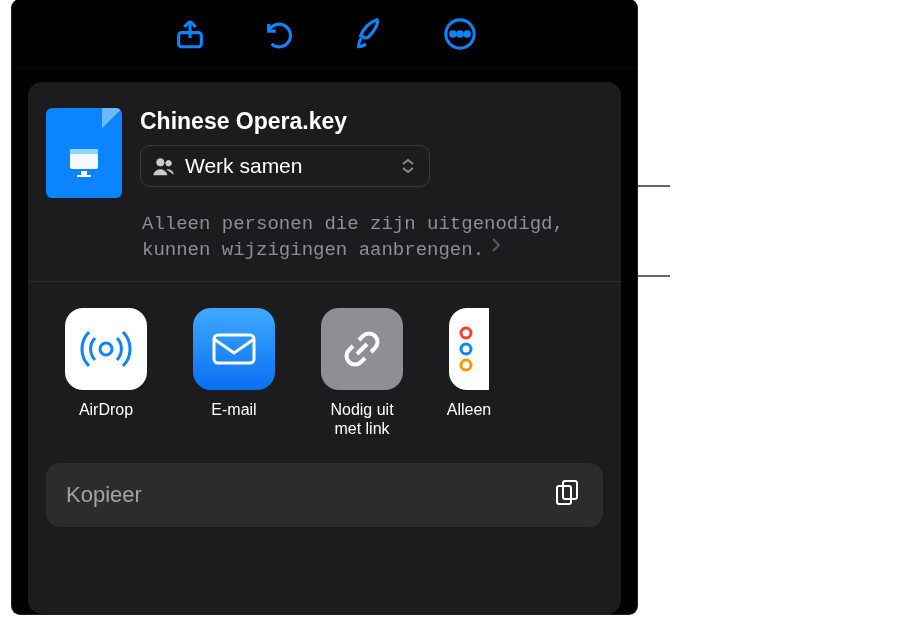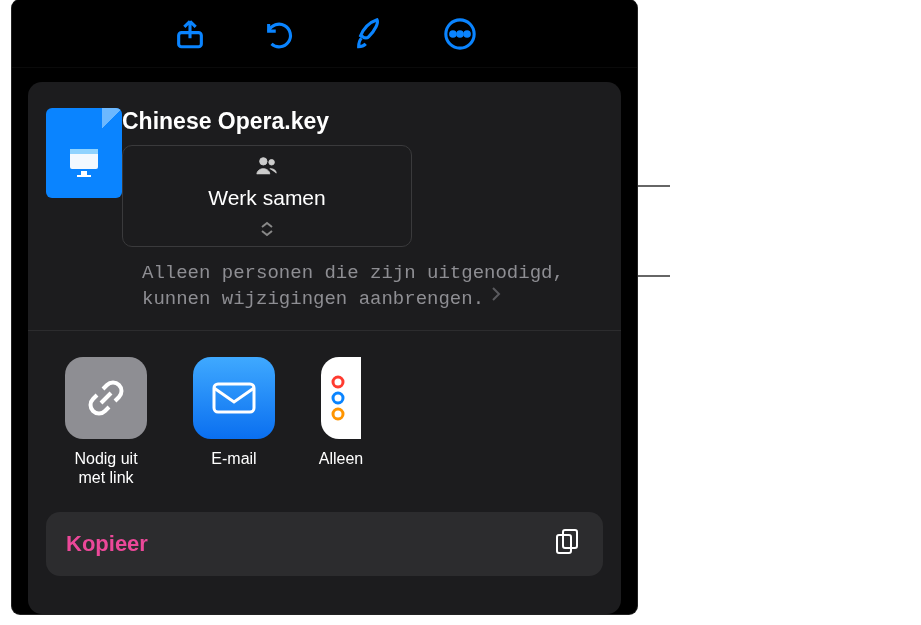--- a/index.html
+++ b/index.html
@@ -7,28 +7,28 @@
 
   .device { position: absolute; left: 12px; top: 0; width: 625px; height: 614px; background: #000; border-radius: 8px; box-shadow: 0 0 0 1px #222; overflow: hidden; }
 
   .toolbar { position: absolute; left: 0; top: 0; right: 0; height: 68px; background: #000; display: flex; align-items: center; justify-content: center; gap: 44px; border-bottom: 1px solid #0a0a0a; }
   .tb-btn { width: 46px; height: 46px; display: flex; align-items: center; justify-content: center; color: #0a84ff; }
   .tb-btn svg { width: 34px; height: 34px; stroke: #0a84ff; fill: none; stroke-width: 2.2; }
 
   .sheet { position: absolute; left: 16px; top: 82px; right: 16px; bottom: 0; background: #1c1c1e; border-radius: 14px; padding-top: 8px; overflow: hidden; }
   .sheet::before { content:""; position:absolute; top:-10px; left:288px; width:0; height:0; border-left:12px solid transparent; border-right:12px solid transparent; border-bottom:12px solid #1c1c1e; }
 
-  .hdr-row { display: flex; align-items: flex-start; padding: 18px 18px 0 18px; gap: 0; }
+  .hdr-row { display: flex; align-items: flex-start; padding: 18px 18px 0 18px; gap: 18px; }
   .doc-thumb { width: 76px; height: 90px; background: #0a84ff; border-radius: 6px; position: relative; flex: 0 0 auto; }
   .doc-thumb::before { content:""; position:absolute; right:0; top:0; width:20px; height:20px; background:linear-gradient(135deg,#6cb8ff 50%, transparent 51%); border-top-right-radius:6px; }
   .doc-thumb svg { position:absolute; left:50%; top:50%; transform:translate(-50%,-40%); width:40px; height:40px; }
 
   .doc-title { color:#fff; font-size:23px; font-weight:600; margin-bottom:10px; }
 
-  .collab-pill { display:flex; align-items:center; gap:10px; border:1px solid #3a3a3c; border-radius:10px; padding:8px 12px; width:290px;flex-direction:column; }
+  .collab-pill { display:flex; align-items:center; gap:10px; border:1px solid #3a3a3c; border-radius:10px; padding:8px 12px; width:290px; }
   .collab-pill .people { width:22px; height:22px; }
   .collab-pill .people svg { stroke:#ccc; fill:#ccc; }
   .collab-label { color:#fff; font-size:21px; flex:1; }
   .collab-pill .chevrons { width:18px; height:18px; display:flex; flex-direction:column; align-items:center; justify-content:center; }
   .collab-pill .chevrons svg { stroke:#888; width:14px; height:8px; fill:none; stroke-width:2; }
 
   .perm-text { color:#8e8e93; font-size:19px; line-height:1.35; padding:14px 10px 0 114px; position:relative;font-family:Liberation Mono, monospace; }
   .perm-text .chev { position:absolute; right:120px; bottom:2px; color:#5a5a5e; }
 
   .divider { height:1px; background:#2c2c2e; margin:18px 0 0 0; }
@@ -38,21 +38,21 @@
   .app .tile { width:82px; height:82px; border-radius:18px; display:flex; align-items:center; justify-content:center; }
   .app .lbl { color:#fff; font-size:16px; text-align:center; margin-top:10px; line-height:1.2; }
 
   .tile.airdrop { background:#fff; }
   .tile.messages { background:linear-gradient(#5ff777,#0bd63b); }
   .tile.mail { background:linear-gradient(#3fa9ff,#0a6ff0); }
   .tile.link { background:#8e8e93; }
   .tile.reminders { background:#fff; }
 
   .action-row { margin:24px 18px 0 18px; background:#2c2c2e; border-radius:14px; height:64px; display:flex; align-items:center; padding:0 20px; justify-content:space-between; }
-  .action-label { color:#ec4899; font-size:22px;font-weight:bold; }
+  .action-label { color:#a3a3a3; font-size:22px; }
 
   .callout { position:absolute; height:2px; background:#666; }
   .c1 { left:460px; top:185px; width:210px; }
   .c2 { left:475px; top:275px; width:195px; }
 </style>
 </head>
 <body>
 
 <div class="callout c1"></div>
 <div class="callout c2"></div>
@@ -129,37 +129,49 @@
         <svg width="10" height="16" viewBox="0 0 10 16" fill="none" stroke="#5a5a5e" stroke-width="2">
             <path d="M2 2l6 6-6 6"></path>
           </svg>
       </span>
     </div>
 
     <div class="divider"></div>
 
     <div class="apps">
       <div class="app">
-        <div class="tile link">
-          <svg width="50" height="50" viewBox="0 0 50 50" fill="none" stroke="#fff" stroke-width="4">
-              <path d="M20 30l10-10"></path>
-              <path d="M22 16l4-4a8 8 0 0 1 12 12l-4 4"></path>
-              <path d="M28 34l-4 4a8 8 0 0 1-12-12l4-4"></path>
+        <div class="tile airdrop">
+          <svg width="56" height="56" viewBox="0 0 56 56" fill="none" stroke="#0a84ff" stroke-width="3">
+              <circle cx="28" cy="28" r="6"></circle>
+              <path d="M17 39a16 16 0 0 1 0-22"></path>
+              <path d="M39 17a16 16 0 0 1 0 22"></path>
+              <path d="M11 45a24 24 0 0 1 0-34"></path>
+              <path d="M45 11a24 24 0 0 1 0 34"></path>
             </svg>
         </div>
-        <div class="lbl">Nodig uit met link</div>
+        <div class="lbl">AirDrop</div>
       </div>
       <div class="app">
         <div class="tile mail">
           <svg width="56" height="56" viewBox="0 0 56 56" fill="none" stroke="#fff" stroke-width="3">
               <rect x="8" y="14" width="40" height="28" rx="4"></rect>
               <path d="M8 18l20 14 20-14"></path>
             </svg>
         </div>
         <div class="lbl">E-mail</div>
+      </div>
+      <div class="app">
+        <div class="tile link">
+          <svg width="50" height="50" viewBox="0 0 50 50" fill="none" stroke="#fff" stroke-width="4">
+              <path d="M20 30l10-10"></path>
+              <path d="M22 16l4-4a8 8 0 0 1 12 12l-4 4"></path>
+              <path d="M28 34l-4 4a8 8 0 0 1-12-12l4-4"></path>
+            </svg>
+        </div>
+        <div class="lbl">Nodig uit met link</div>
       </div>
       <div class="app" style="width:50px;">
         <div class="tile reminders" style="width:40px; border-top-right-radius:0; border-bottom-right-radius:0;">
           <svg width="30" height="60" viewBox="0 0 30 60">
               <circle cx="12" cy="14" r="5" fill="none" stroke="#ff3b30" stroke-width="3"></circle>
               <circle cx="12" cy="30" r="5" fill="none" stroke="#0a84ff" stroke-width="3"></circle>
               <circle cx="12" cy="46" r="5" fill="none" stroke="#ff9500" stroke-width="3"></circle>
             </svg>
         </div>
         <div class="lbl" style="width:50px;">Alleen</div>

